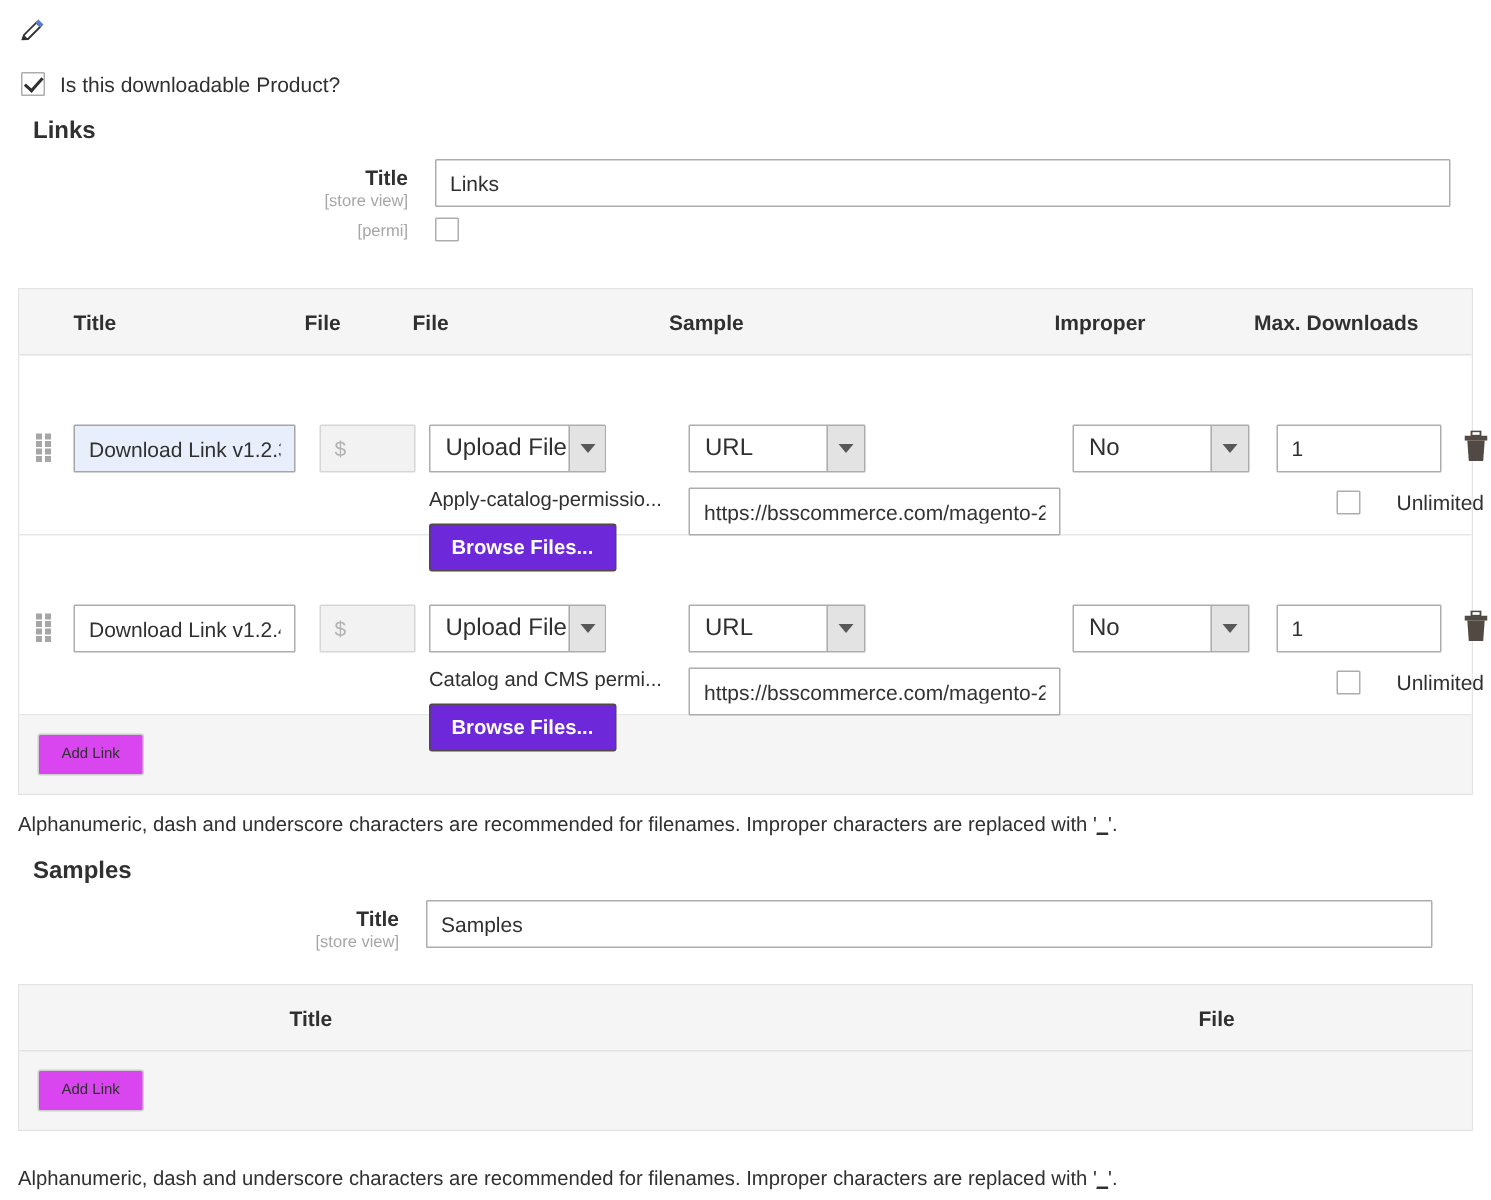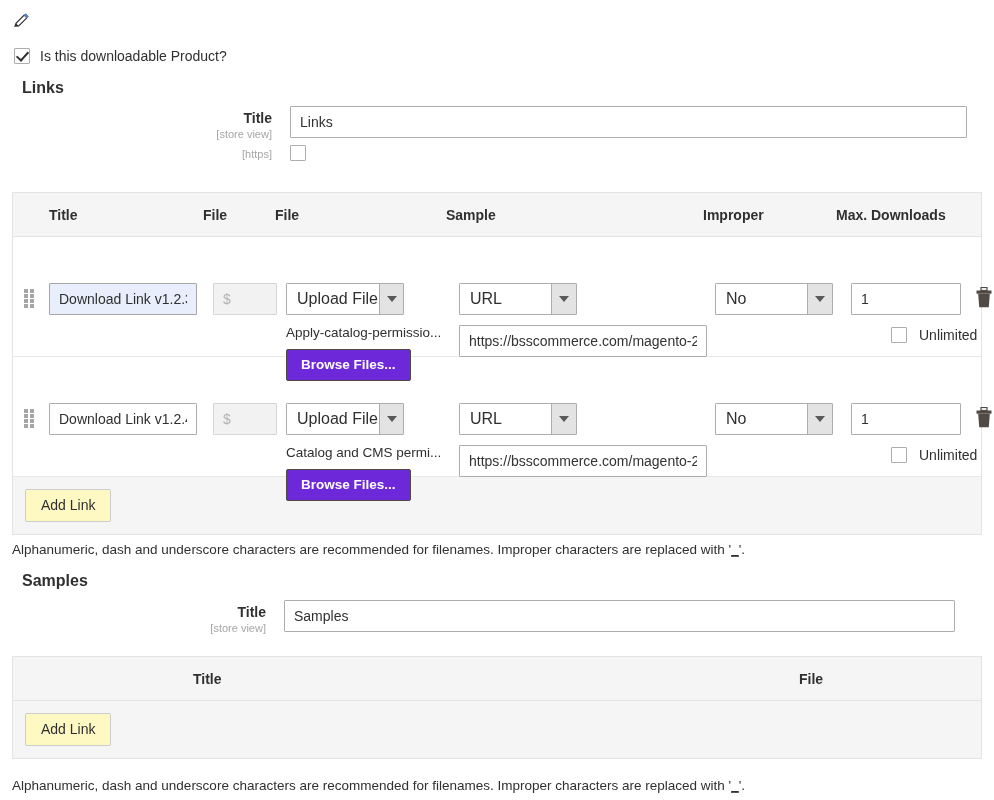--- a/index.html
+++ b/index.html
@@ -158,34 +158,34 @@
     background: #6d28d9; color: #ffffff; border: 1px solid #514943;
     font-family: "Liberation Sans", sans-serif;
     font-size: 13.5px; font-weight: 700; padding: 7px 14px 8px;
     border-radius: 2px; cursor: pointer;
   }
   .sample-url { margin-top: 10px; }
   .sample-url .txt-input { width: 248px; color: #333; }
 
   .c-max-cell .txt-input { width: 110px; }
   .unlimited-row {
-    margin-top: 12px; display: flex; align-items: center; gap: 12px; padding-left: 40px;
+    margin-top: 12px; display: flex; align-items: center; gap: 24px; padding-left: 40px;
   }
   .unlimited-label { font-size: 14px; color: #303030; }
 
   .trash-btn {
     position: absolute; left: 962px; top: 50px;
     width: 18px; height: 22px; background: none; border: 0; padding: 0; cursor: pointer;
   }
 
   .grid-foot { background: #f5f5f5; padding: 12px 0 12px 12px; }
   .add-link-btn {
-    background: #fef9c3; border: 1px solid #cdcdcd; border-radius: 2px;
+    background: #d946ef; border: 1px solid #cdcdcd; border-radius: 2px;
     font-family: "Liberation Sans", sans-serif;
-    font-size: 14px; color: #303030; padding: 7px 15px 8px; cursor: pointer;
+    font-size: 10px; color: #303030; padding: 7px 15px 8px; cursor: pointer;
   }
 
   .help-note {
     position: absolute; left: 12px; font-size: 13.5px; color: #303030;
   }
   #help-1 { top: 542px; }
   #help-2 { top: 778px; }
   .help-note u { text-decoration: underline; }
 </style>
 </head>
@@ -213,21 +213,21 @@
   <div class="field-row" id="links-title-row">
     <div class="field-label-box">
       <span class="field-label">Title</span>
       <span class="field-scope">[store view]</span>
     </div>
     <input class="txt-input" type="text" value="Links" style="">
   </div>
 
   <div class="inline-check-row">
     <div class="field-label-box">
-      <span class="field-scope">[https]</span>
+      <span class="field-scope">[permi]</span>
     </div>
     <div class="inline-check-wrap">
       <span class="cbox"></span>
     </div>
   </div>
 
   <div class="grid" id="links-grid">
 
     <div class="grid-head">
       <span class="th c-title">Title</span>

